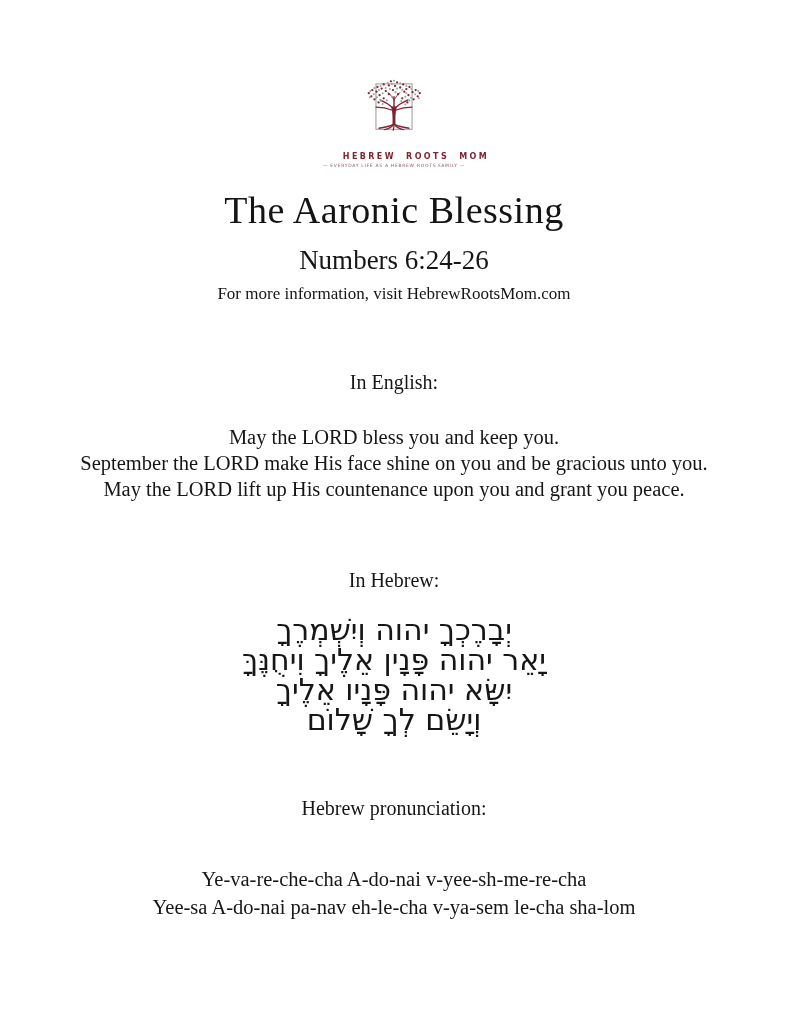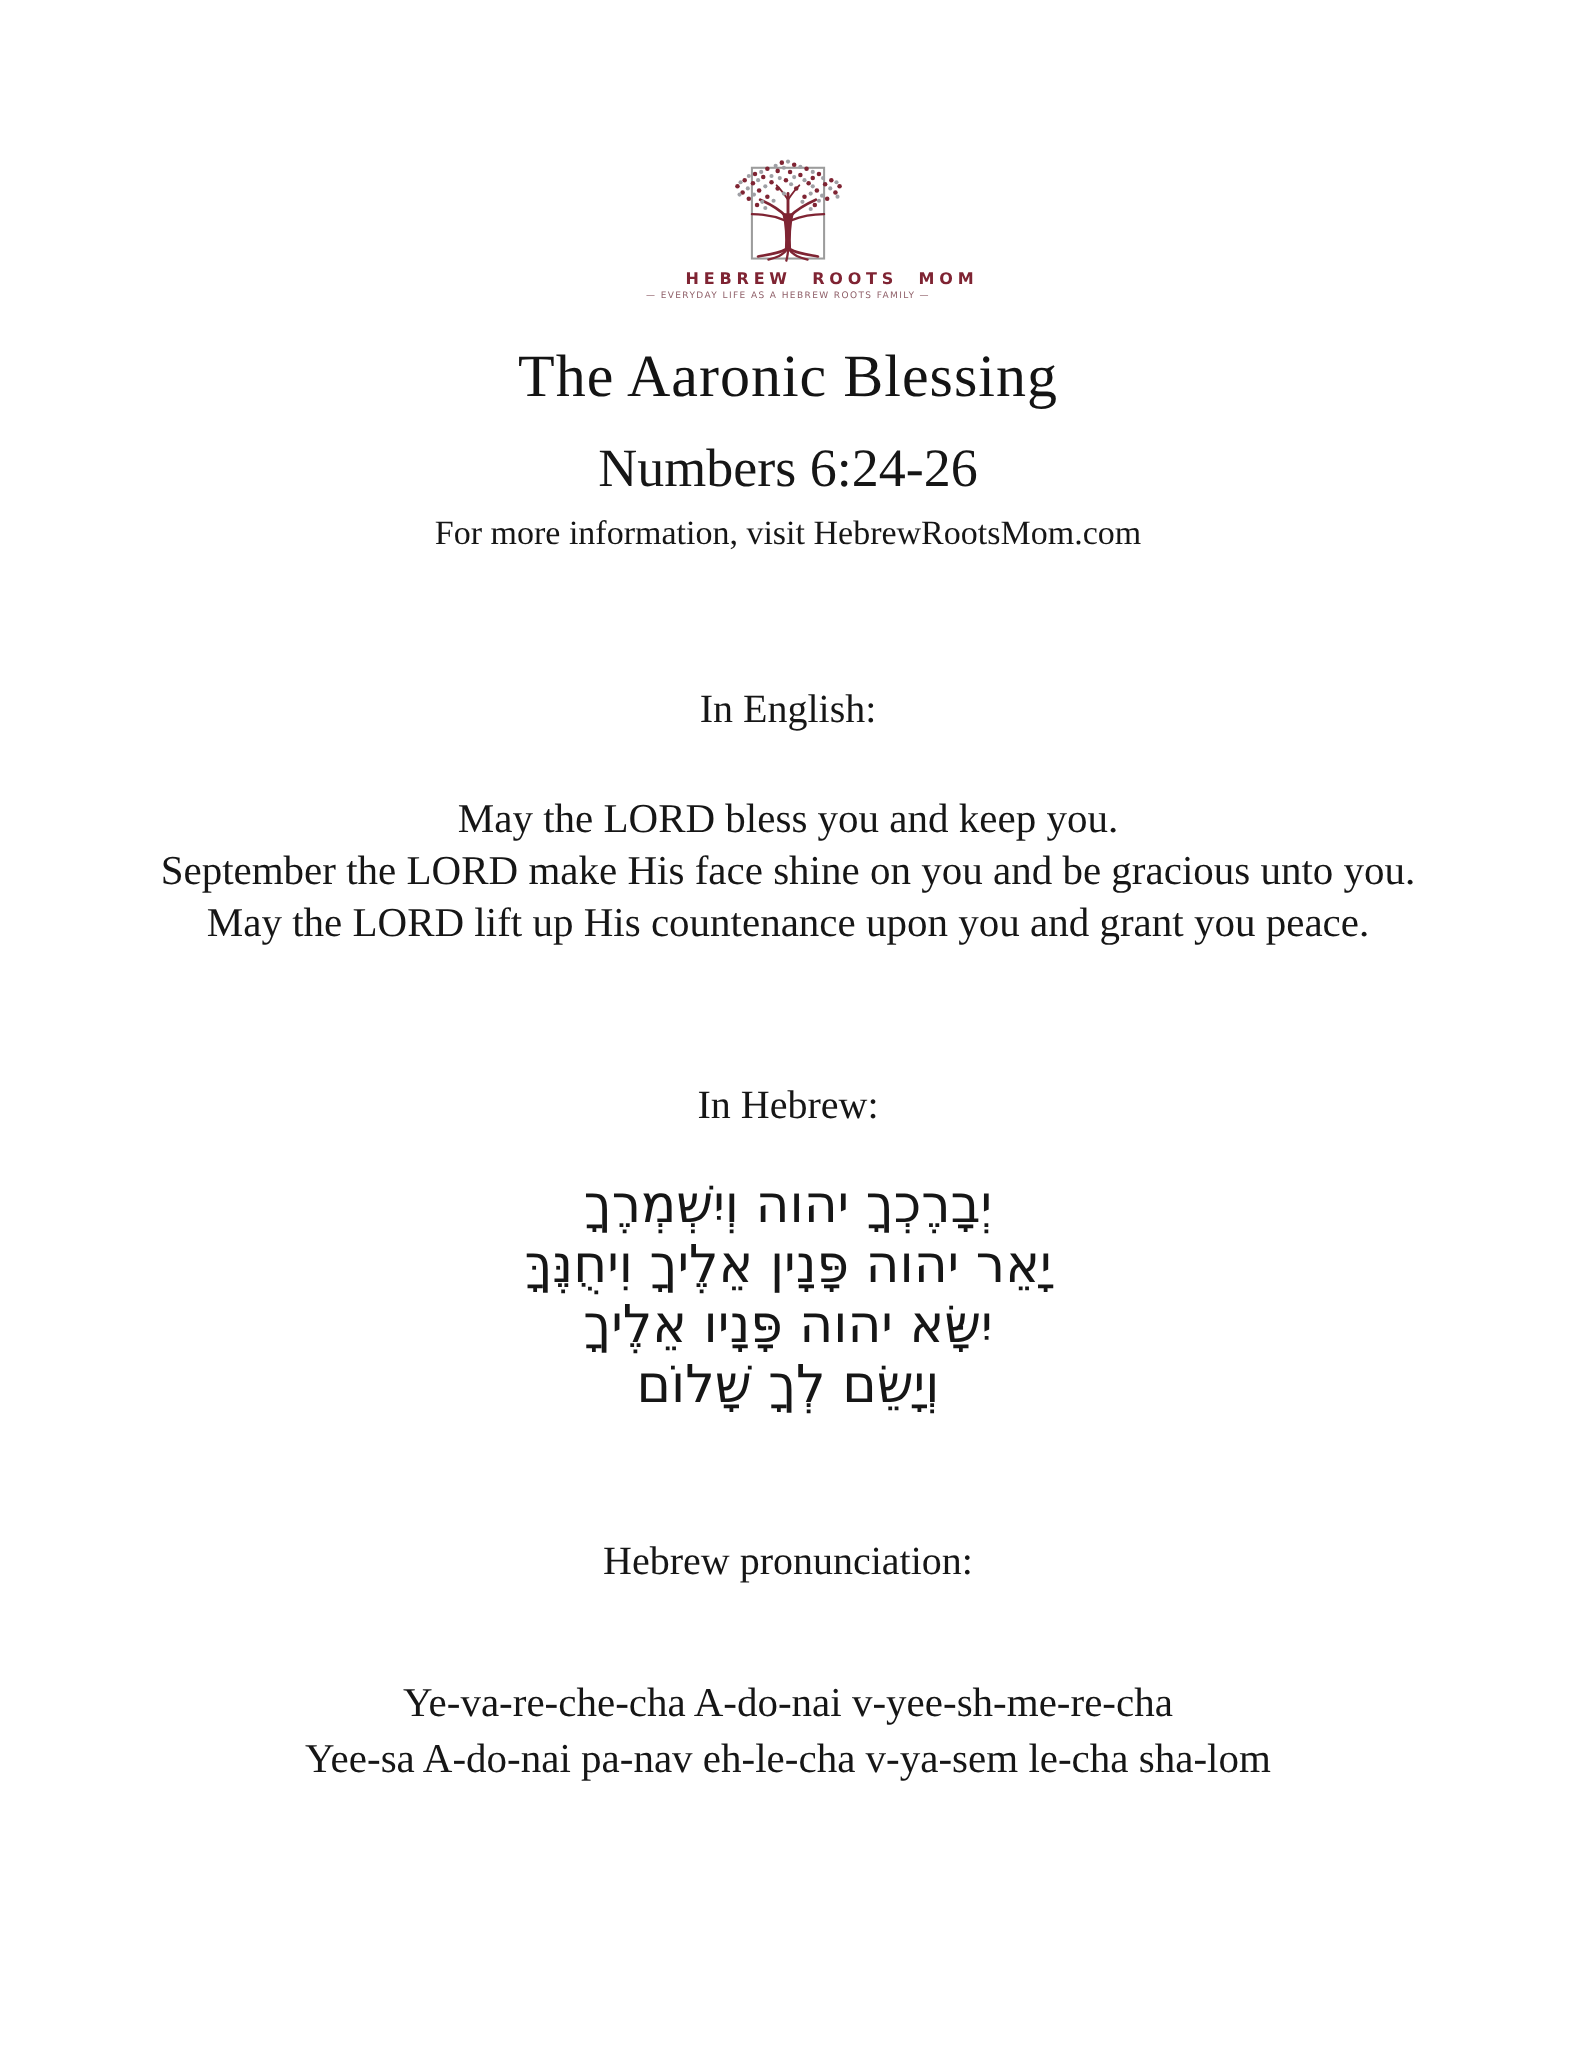--- a/index.html
+++ b/index.html
@@ -24,41 +24,41 @@
 
   
   .logo { line-height: 1; }
   .logo-art {
     width: 66px;
     height: 54px;
     display: block;
     margin: 0 auto;
   }
   .logo-brand {
-    margin-top: 5px;
+    margin-top: 22px;
     font-family: "DejaVu Sans", "Liberation Sans", sans-serif;
     font-size: 8px;
     font-weight: bold;
     letter-spacing: 2.4px;
     word-spacing: 5px;
     color: #7f2433;
     padding-left: 44px;
   }
   .logo-tagline {
     margin-top: 3px;
     font-family: "DejaVu Sans", "Liberation Sans", sans-serif;
     font-size: 4.5px;
     letter-spacing: 0.7px;
     color: #8e5e67;
   }
 
   
   .title {
     margin: 20px 0 0 0;
-    font-size: 30px;
+    font-size: 38px;
     font-weight: 400;
     letter-spacing: 0.5px;
     line-height: 1.15;
     color: #141414;
   }
   .reference {
     margin-top: 12px;
     font-size: 27px;
     line-height: 1.2;
   }
@@ -78,21 +78,21 @@
   .heading-pronunciation { margin-top: 60px; }
 
   .english-lines {
     margin-top: 29px;
     font-size: 20.5px;
     line-height: 26px;
   }
   .hebrew-lines {
     margin-top: 22px;
     font-family: "DejaVu Sans", sans-serif;
-    font-size: 26px;
+    font-size: 30px;
     line-height: 30px;
     direction: rtl;
   }
   .pronunciation-lines {
     margin-top: 44px;
     font-size: 20.5px;
     line-height: 28px;
   }
   .line { white-space: nowrap; }
 </style>

